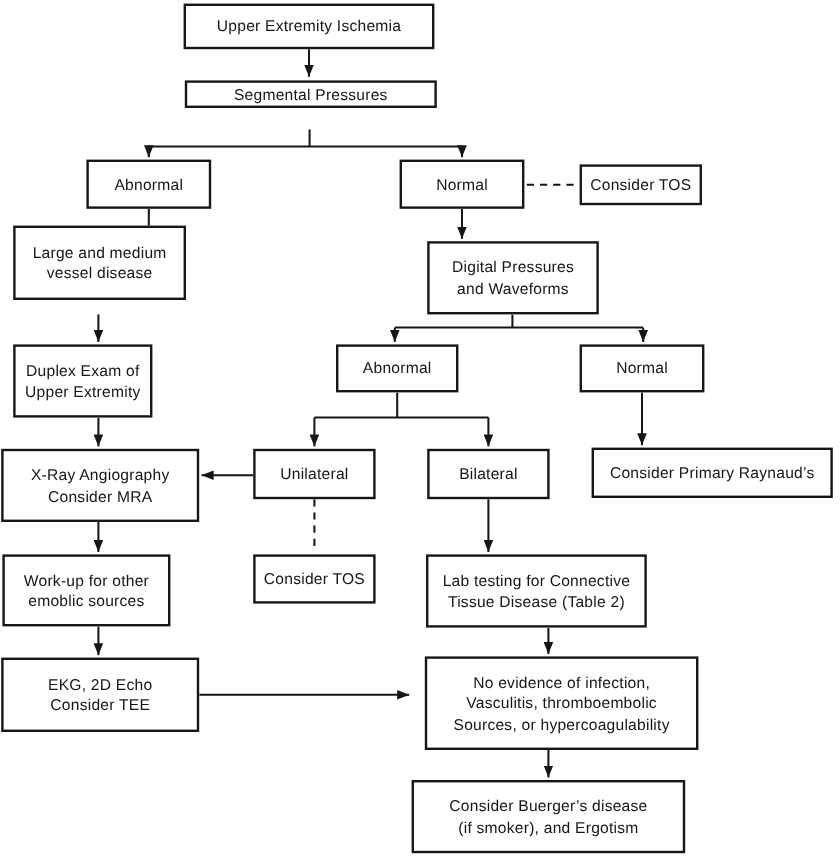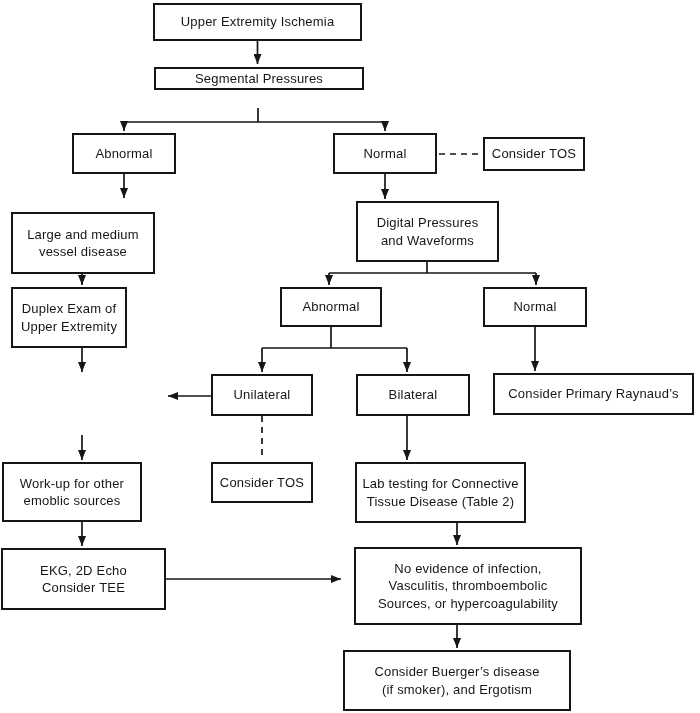--- a/index.html
+++ b/index.html
@@ -37,32 +37,32 @@
     letter-spacing: 0.2px;
     z-index: 1;
     padding: 1px 3px;
   }
   
   .n-uei        { left:153px; top:3px;   width:209px; height:38px; }
   .n-segmental  { left:154px; top:67px;  width:210px; height:23px; }
   .n-abnormal1  { left:72px;  top:133px; width:104px; height:41px; }
   .n-normal1    { left:333px; top:133px; width:104px; height:41px; }
   .n-tos1       { left:483px; top:137px; width:102px; height:34px; }
-  .n-large      { left:11px;  top:212px; width:144px; height:62px; }
+  .n-large      { left:11px;  top:188px; width:144px; height:62px; }
   .n-digital    { left:356px; top:201px; width:143px; height:61px; }
   .n-duplex     { left:11px;  top:287px; width:116px; height:61px; }
   .n-abnormal2  { left:280px; top:287px; width:102px; height:40px; }
   .n-normal2    { left:483px; top:287px; width:104px; height:40px; }
   .n-xray       { left:1px;   top:374px; width:165px; height:61px; }
   .n-unilateral { left:211px; top:374px; width:102px; height:42px; }
-  .n-bilateral  { left:356px; top:374px; width:114px; height:42px; }
+  .n-bilateral  { left:356px; top:374px; width:102px; height:42px; }
   .n-raynauds   { left:493px; top:373px; width:201px; height:42px; }
   .n-workup     { left:2px;   top:462px; width:140px; height:60px; }
   .n-tos2       { left:211px; top:462px; width:102px; height:41px; }
-  .n-lab        { left:355px; top:462px; width:171px; height:61px; }
+  .n-lab        { left:355px; top:462px; width:184px; height:61px; }
   .n-ekg        { left:1px;   top:548px; width:165px; height:62px; }
   .n-noevidence { left:354px; top:547px; width:228px; height:78px; }
   .n-buerger    { left:343px; top:650px; width:228px; height:61px; }
 
   .edge {
     stroke: #161616;
     stroke-width: 1.7;
     fill: none;
   }
   .edge.dashed {
@@ -130,20 +130,22 @@
   <div class="node n-normal1">Normal</div>
   <div class="node n-tos1">Consider TOS</div>
   <div class="node n-large">Large and medium
 vessel disease</div>
   <div class="node n-digital">Digital Pressures
 and Waveforms</div>
   <div class="node n-duplex">Duplex Exam of
 Upper Extremity</div>
   <div class="node n-abnormal2">Abnormal</div>
   <div class="node n-normal2">Normal</div>
+  <div class="node n-xray">X-Ray Angiography
+Consider MRA</div>
   <div class="node n-unilateral">Unilateral</div>
   <div class="node n-bilateral">Bilateral</div>
   <div class="node n-raynauds">Consider Primary Raynaud’s</div>
   <div class="node n-workup">Work-up for other
 emoblic sources</div>
   <div class="node n-tos2">Consider TOS</div>
   <div class="node n-lab">Lab testing for Connective
 Tissue Disease (Table 2)</div>
   <div class="node n-ekg">EKG, 2D Echo
 Consider TEE</div>

